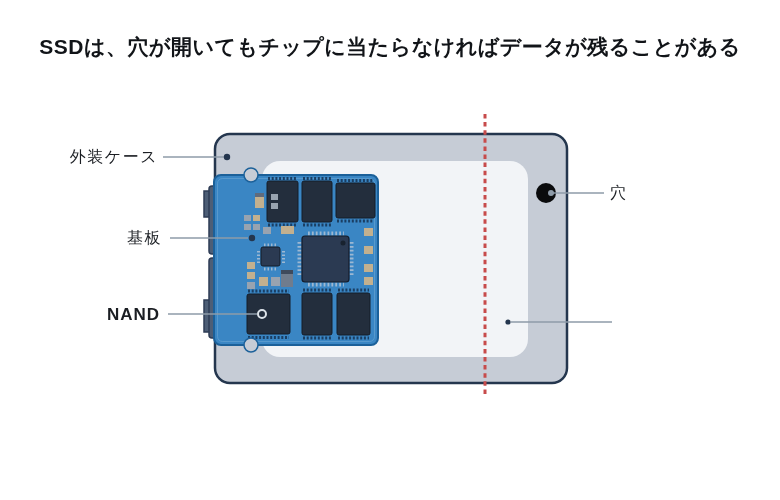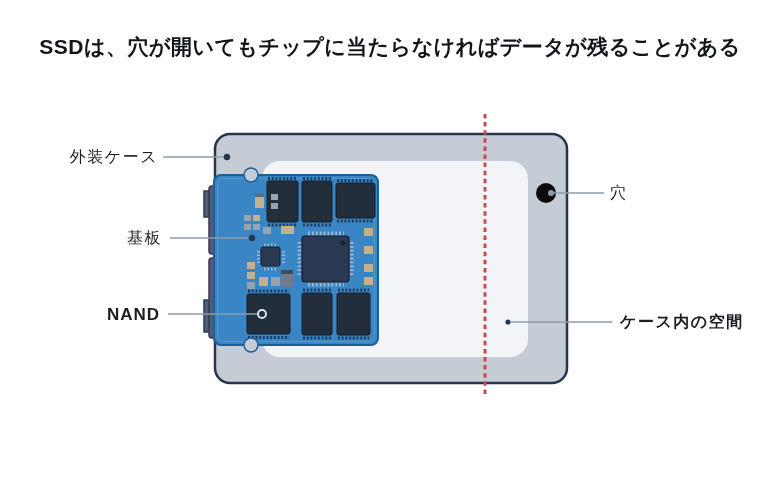--- a/index.html
+++ b/index.html
@@ -149,15 +149,14 @@
   </svg>
 
   <div class="callout right-aligned" style="top:149px; right:622px;">外装ケース</div>
 
   <div class="callout right-aligned" style="top:230px; right:618px;margin-left:48px;">基板</div>
 
   <div class="callout right-aligned latin" style="top:306px; right:620px;margin-left:48px;">NAND</div>
 
   <div class="callout" style="top:185px; left:610px;">穴</div>
 
-  <div class="callout bold" style="top:314px; left:620px;">ケース内の空間</div>
 
 </div>
 
 </body></html>

